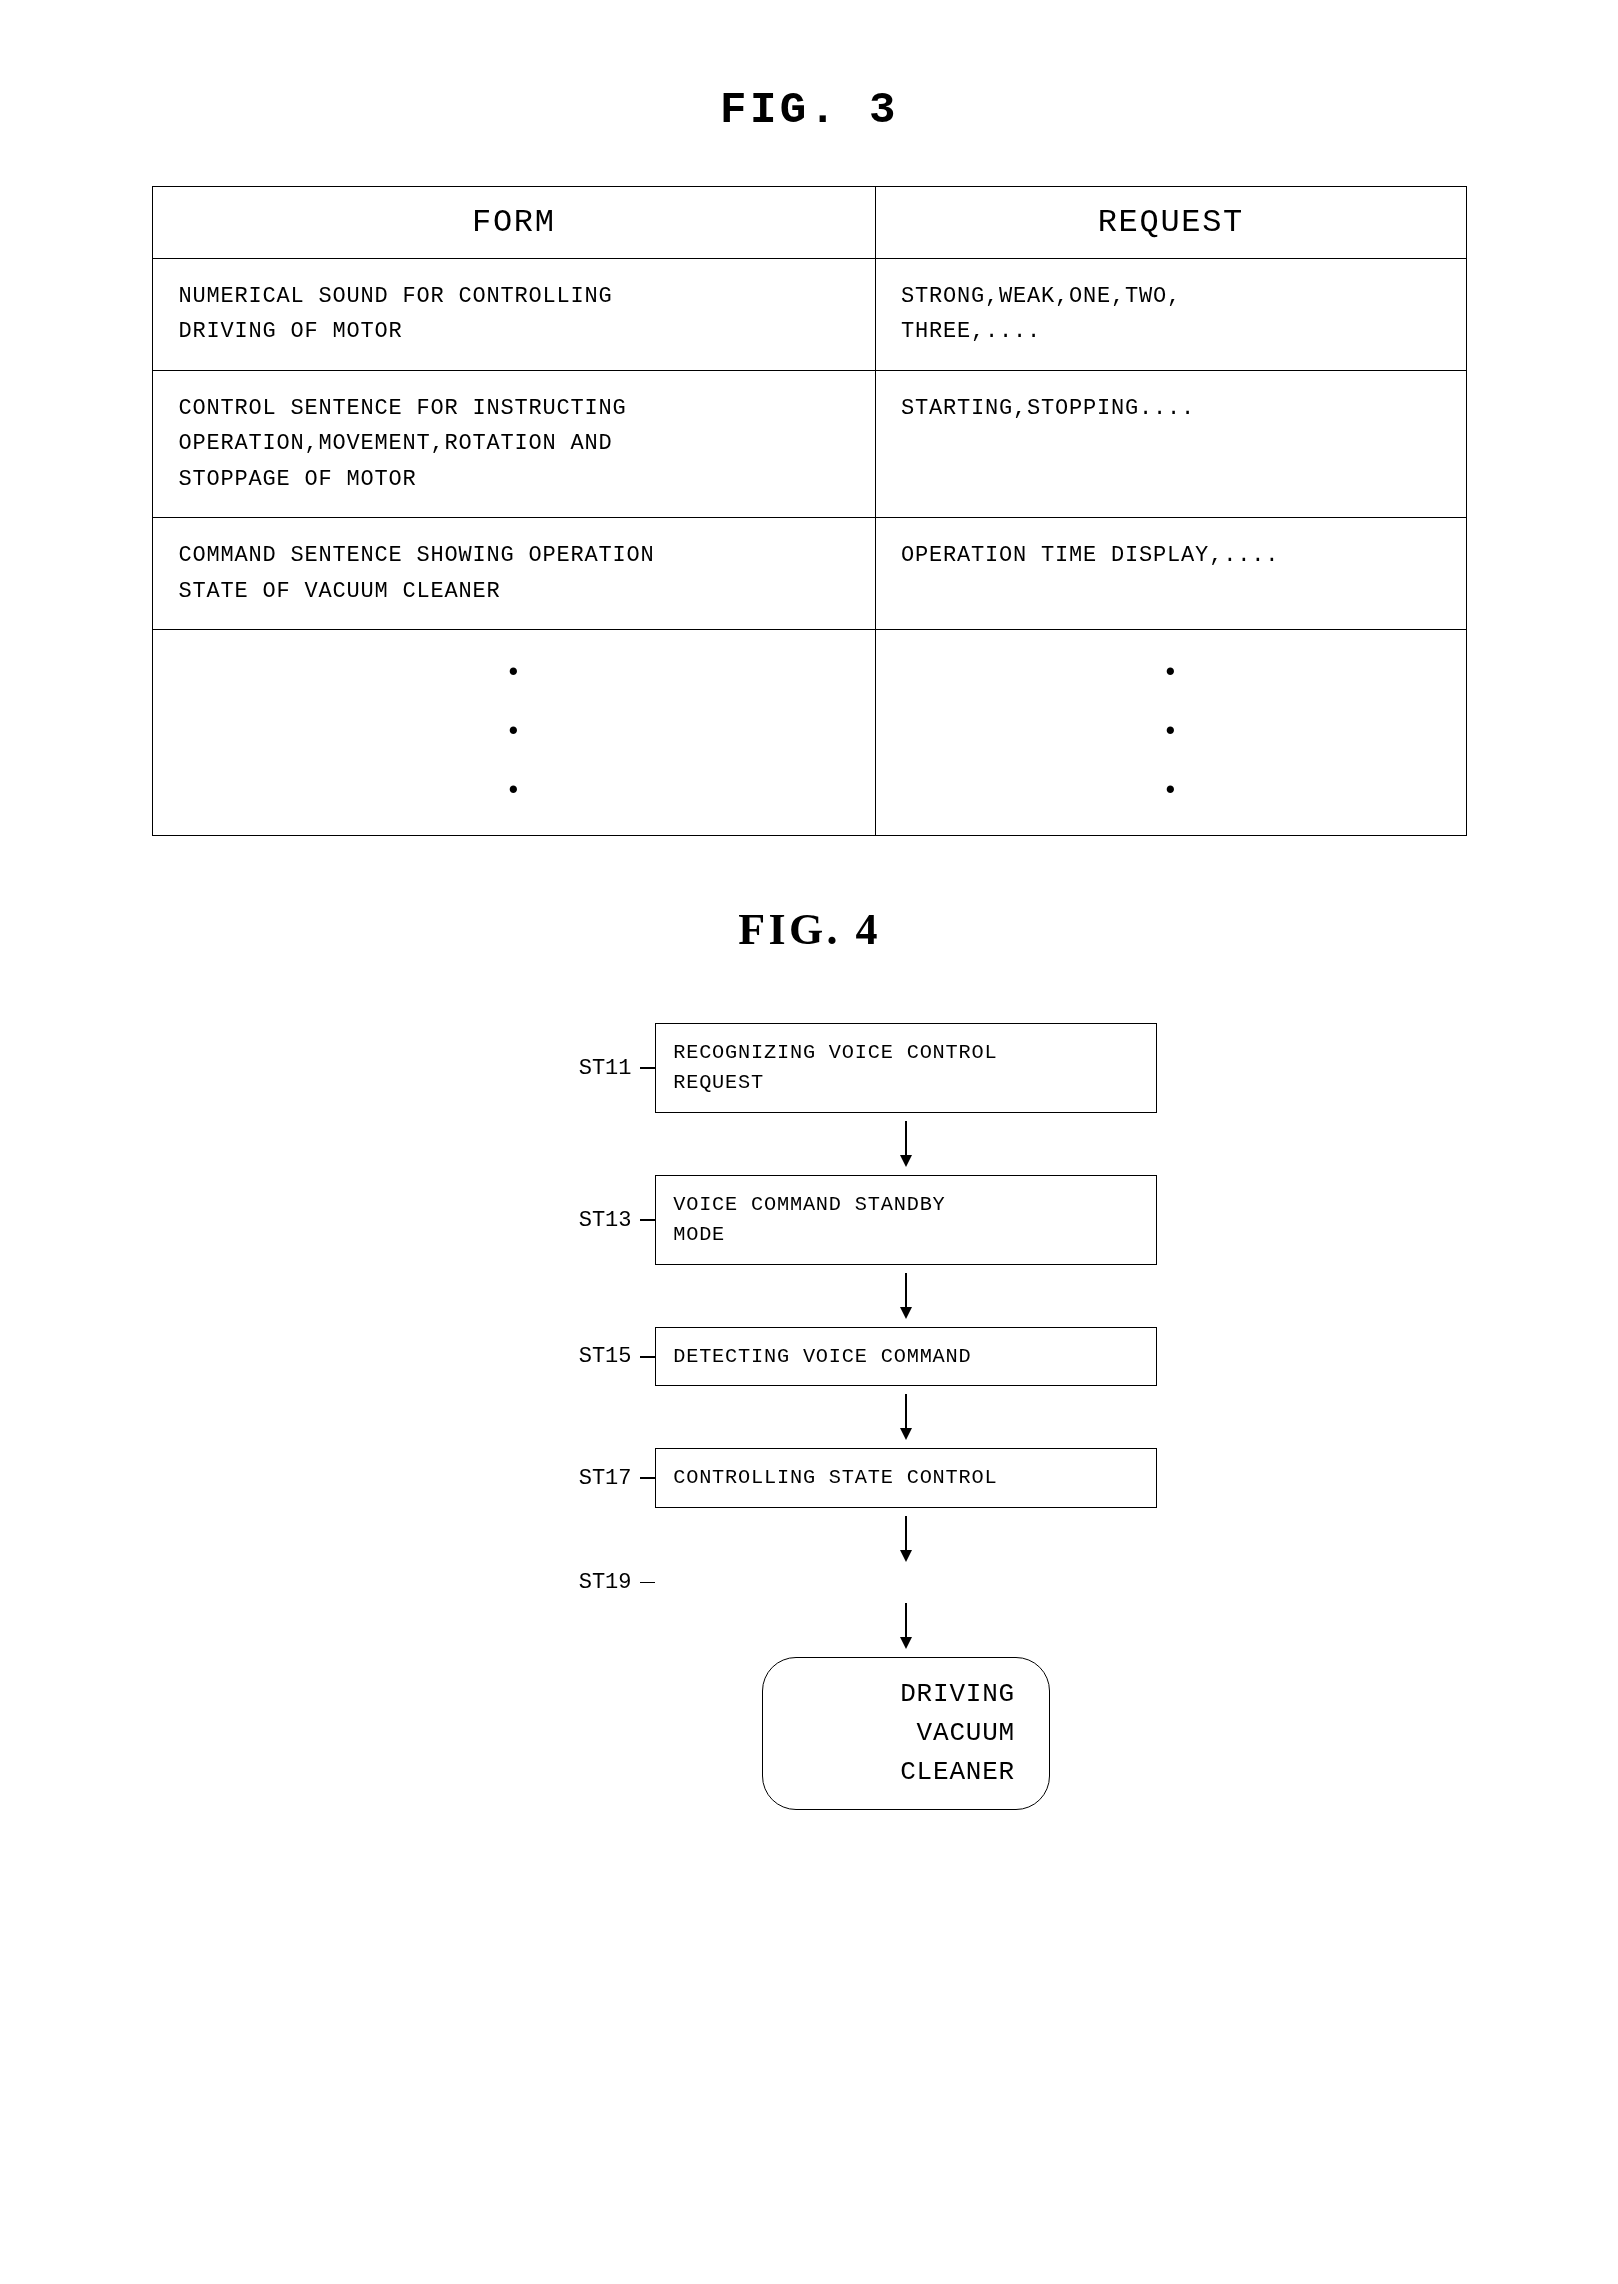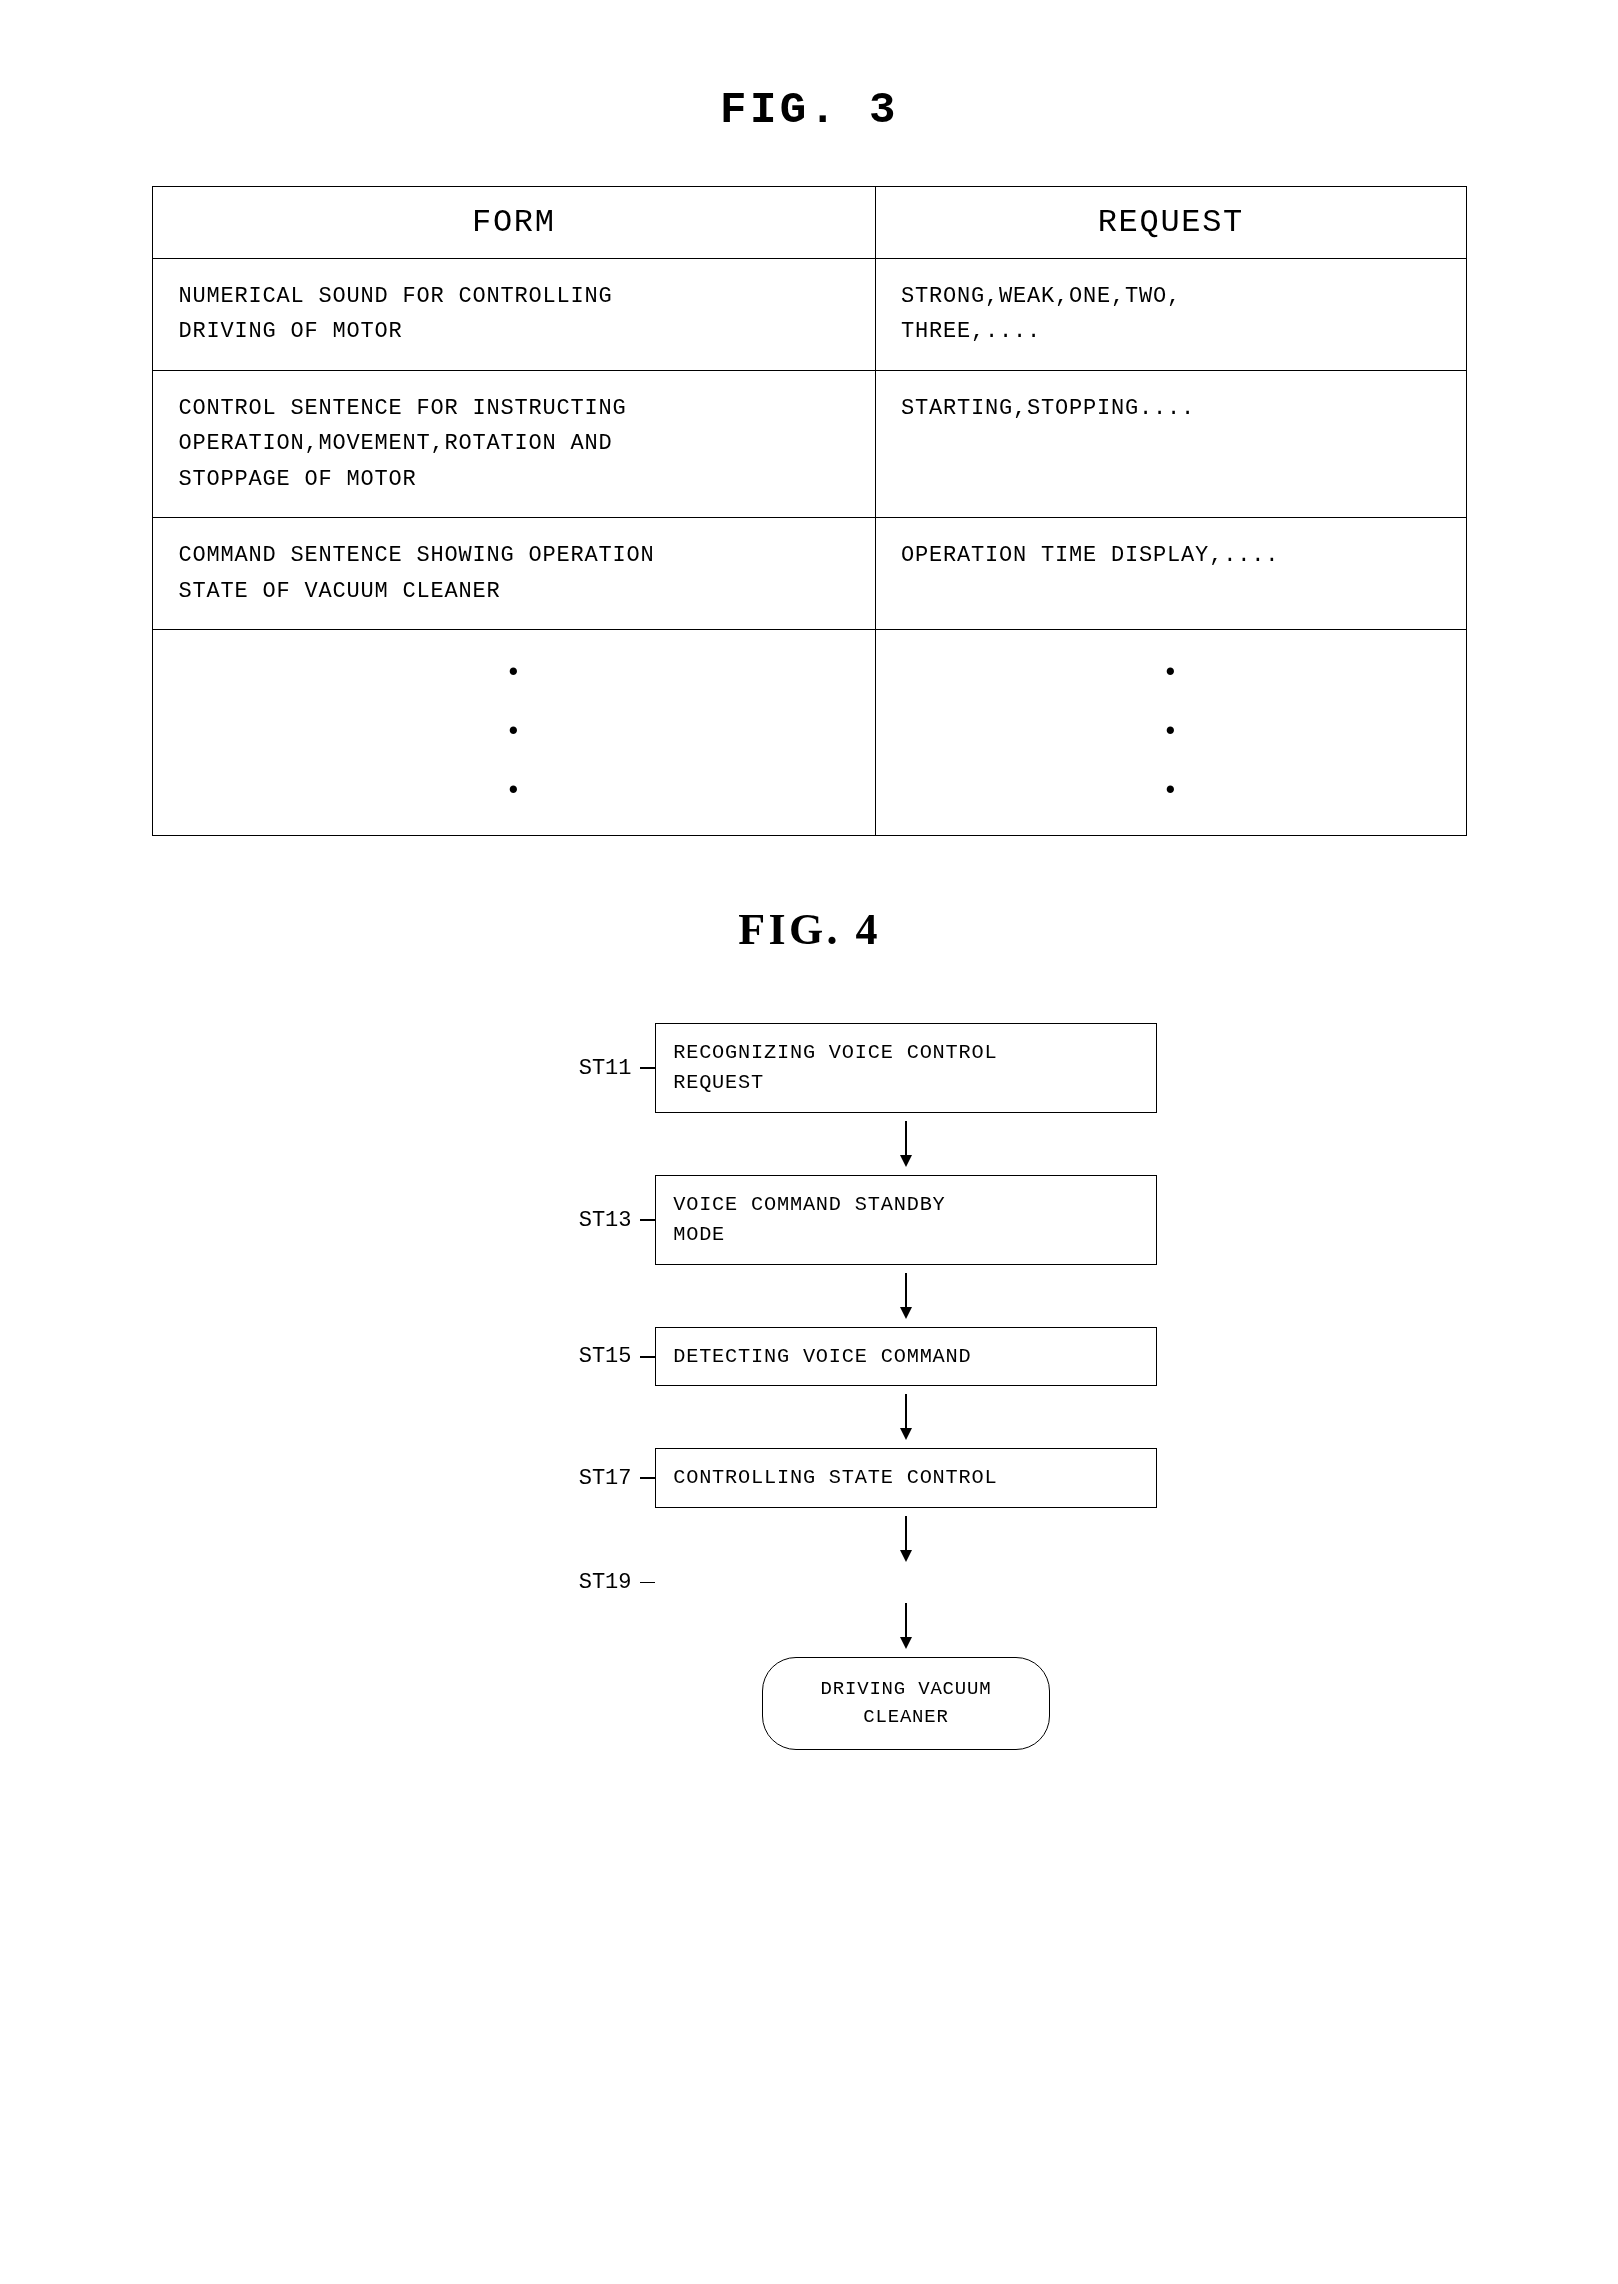--- a/index.html
+++ b/index.html
@@ -133,24 +133,24 @@
       line-height: 1.5;
       text-align: left;
       letter-spacing: 0.8px;
       flex: 1;
     }
 
     .flow-box-rounded {
       border: 1.7px solid #000;
       border-radius: 34px;
       padding: 17px 34px;
-      font-size: 19px;
+      font-size: 26px;
       font-family: 'Courier New', Courier, monospace;
       line-height: 1.5;
-      text-align: center;
+      text-align: right;
       letter-spacing: 0.8px;
       width: 288px;
     }
 
     .arrow-wrapper {
       width: 593px;
       display: flex;
       justify-content: center;
       padding-left: 91px;
     }

